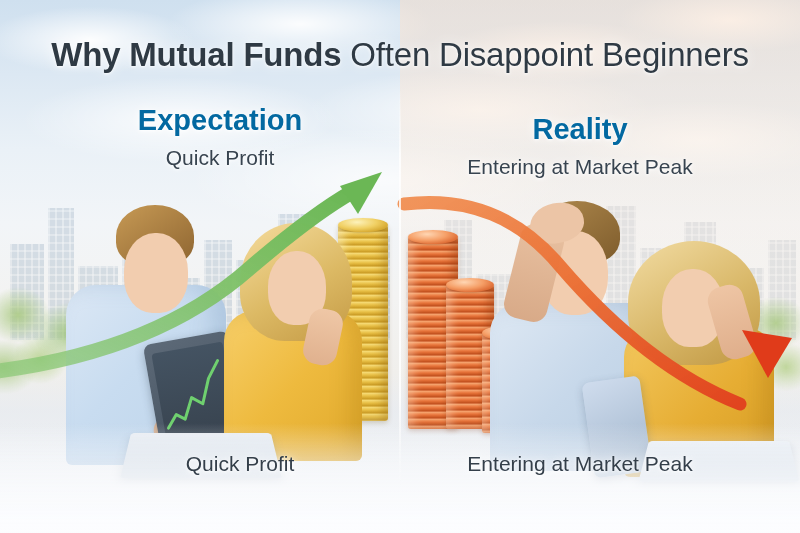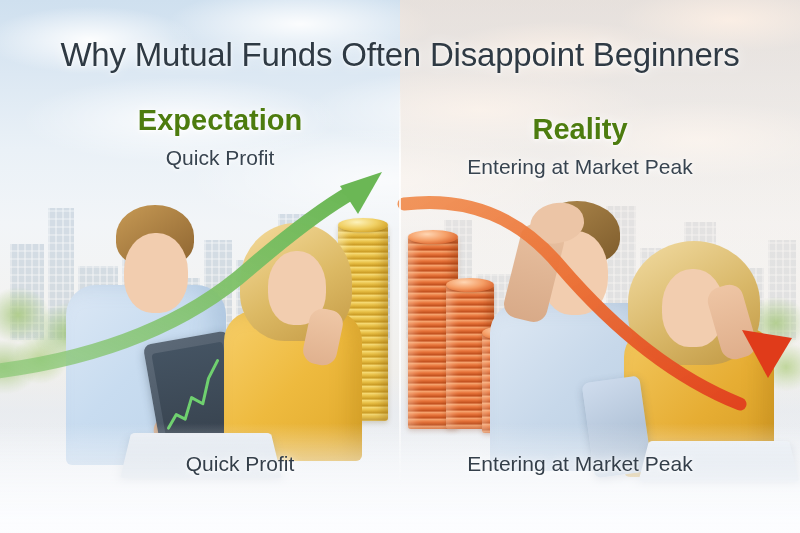--- a/index.html
+++ b/index.html
@@ -123,28 +123,28 @@
   .head{ position:absolute; border-radius:48% 48% 44% 44%; background:#f2cdaf; }
   .hair{ position:absolute; border-radius:50% 50% 40% 40%; }
   .arm{ position:absolute; border-radius:14px; }
 
   
   .title{
     position:absolute; left:0; top:36px; width:800px; text-align:center;
     font-size:33px; color:#2f3a44; letter-spacing:-.2px; white-space:nowrap;
     text-shadow:0 1px 3px rgba(255,255,255,.9), 0 0 14px rgba(255,255,255,.8);
   }
-  .title b{ font-weight:400; }
+  .title b{ font-weight:700; }
   .title span.reg{ font-weight:400; }
 
   .panel-head{
     position:absolute; text-align:center; white-space:nowrap;
     text-shadow:0 1px 3px rgba(255,255,255,.95), 0 0 12px rgba(255,255,255,.85);
   }
-  .panel-head .h{ font-size:29px; font-weight:700; color:#4d7c0f; display:block; }
+  .panel-head .h{ font-size:29px; font-weight:700; color:#0369a1; display:block; }
   .panel-head .s{ font-size:21px; font-weight:400; color:#384450; display:block; margin-top:9px; }
 
   .caption{
     position:absolute; font-size:21px; color:#343f4a; white-space:nowrap; text-align:center;
     text-shadow:0 1px 3px rgba(255,255,255,.95), 0 0 10px rgba(255,255,255,.9);
   }
   .footnote{
     position:absolute; left:0; top:484px; width:800px; text-align:center;
     font-size:17px; font-style:italic; color:#9aa0a6;
     text-shadow:0 1px 2px rgba(255,255,255,.9);

